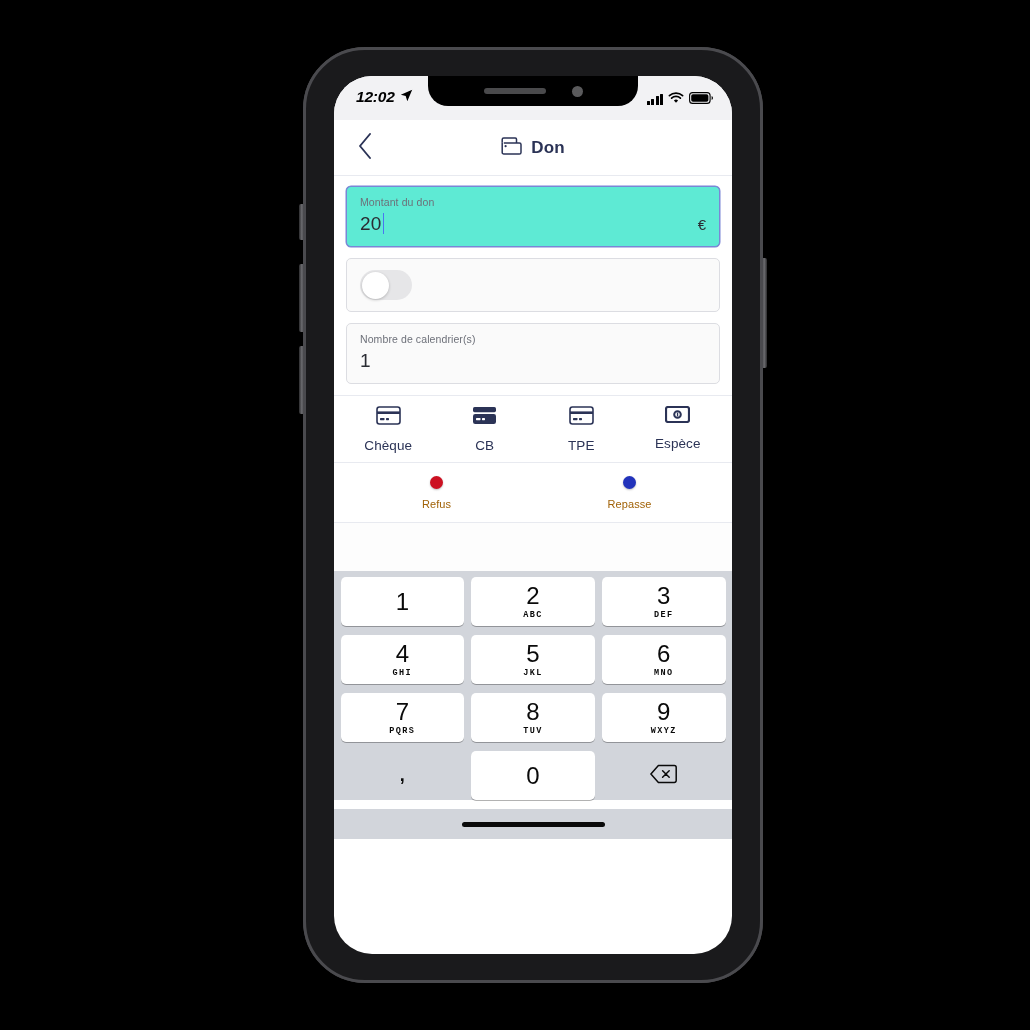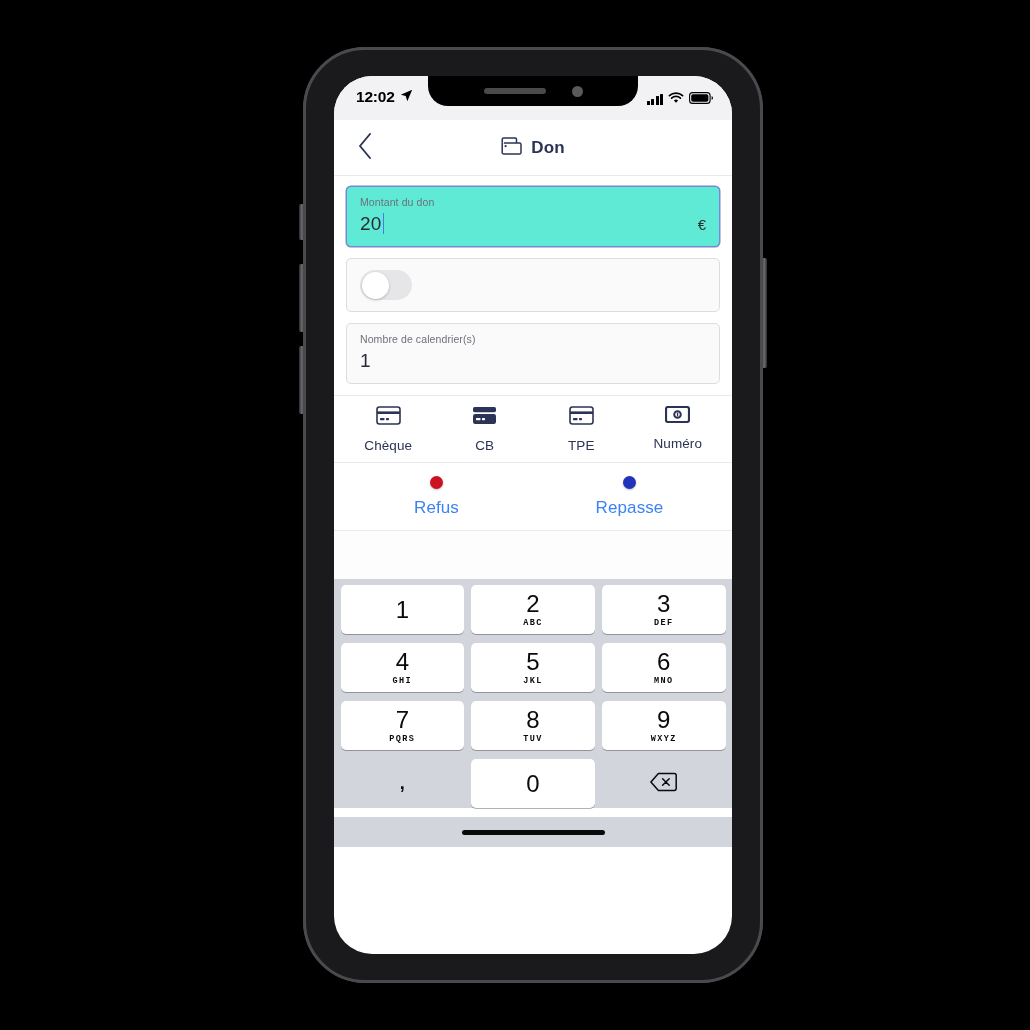--- a/index.html
+++ b/index.html
@@ -103,20 +103,21 @@
   #status-left {
     display: flex;
     align-items: center;
     gap: 5px;
   }
   #status-time {
     font-size: 15.5px;
     font-weight: bold;
     color: #000;
     letter-spacing: -0.2px;
+    font-style: italic;
   }
   #status-right {
     display: flex;
     align-items: center;
     gap: 5px;
     padding-top: 2px;
   }
   .sig-bars { display: flex; align-items: flex-end; gap: 1.5px; height: 11px; }
   .sig-bars i { display:block; width: 3px; background:#000; border-radius: .5px; }
   .sig-bars i:nth-child(1){height:3.5px;}
@@ -260,22 +261,22 @@
     align-items: center;
     gap: 9px;
     cursor: pointer;
   }
   .pay-label {
     font-size: 13.5px;
     color: #2b3356;
     letter-spacing: .1px;
   }
   .stat-label {
-    font-size: 17px;
-    color: #3b82f6;
+    font-size: 11px;
+    color: #a16207;
     letter-spacing: .1px;
   }
   .dot {
     width: 13px; height: 13px;
     border-radius: 50%;
     box-shadow: 0 1px 2px rgba(0,0,0,.25);
   }
 
   #spacer-area {
     height: 48px;
@@ -477,21 +478,21 @@
     </div>
 
     <div class="pay-item">
       <span>
         <svg width="25" height="17" viewBox="0 0 25 17">
           <rect x="1" y="1" width="23" height="15" rx="2" fill="none" stroke="#2b3356" stroke-width="2.2"></rect>
           <circle cx="12.5" cy="8.5" r="3.3" fill="none" stroke="#2b3356" stroke-width="2"></circle>
           <rect x="11.9" y="6.6" width="1.3" height="3.8" fill="#2b3356"></rect>
         </svg>
       </span>
-      <span class="pay-label">Numéro</span>
+      <span class="pay-label">Espèce</span>
     </div>
 
   </div>
 
   <div id="status-row">
     <div class="stat-item">
       <span class="dot" style="background:#cc1122"></span>
       <span class="stat-label">Refus</span>
     </div>
     <div class="stat-item">

